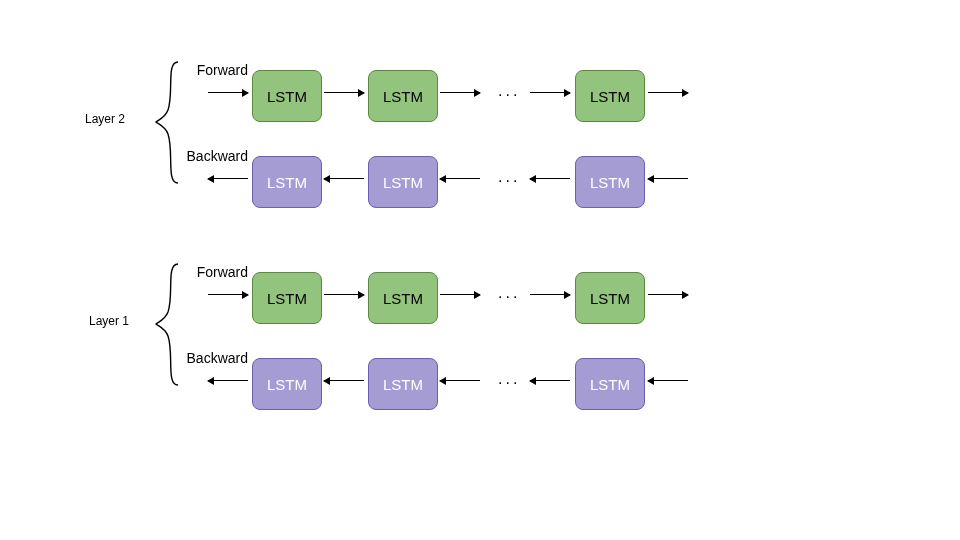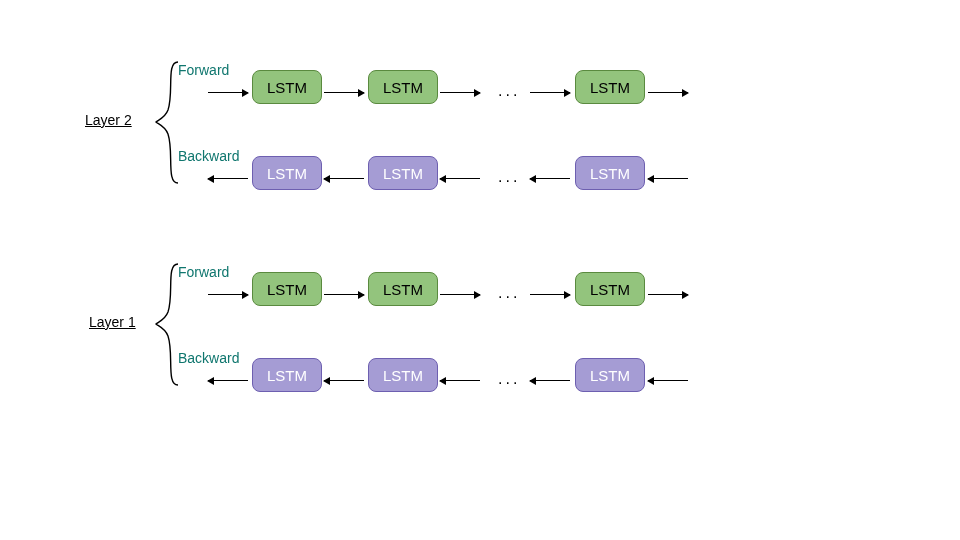--- a/index.html
+++ b/index.html
@@ -6,35 +6,34 @@
     margin: 0;
     padding: 0;
     width: 960px;
     height: 540px;
     font-family: Arial, sans-serif;
     background: #fff;
     position: relative;
   }
   .layer-label {
     position: absolute;
-    font-size: 14px;
+    font-size: 12px;
     color: #000;
-    text-decoration: underline;
   }
   .dir-label {
     position: absolute;
     font-size: 14px;
-    color: #0f766e;
-    text-align: left;
+    color: #000000;
+    text-align: right;
     width: 70px;
   }
   .cell {
     position: absolute;
     width: 70px;
-    height: 34px;
+    height: 52px;
     border-radius: 8px;
     display: flex;
     align-items: center;
     justify-content: center;
     font-size: 15px;
     border: 1px solid;
     box-sizing: border-box;
   }
   .fwd {
     background: #93c47d;

